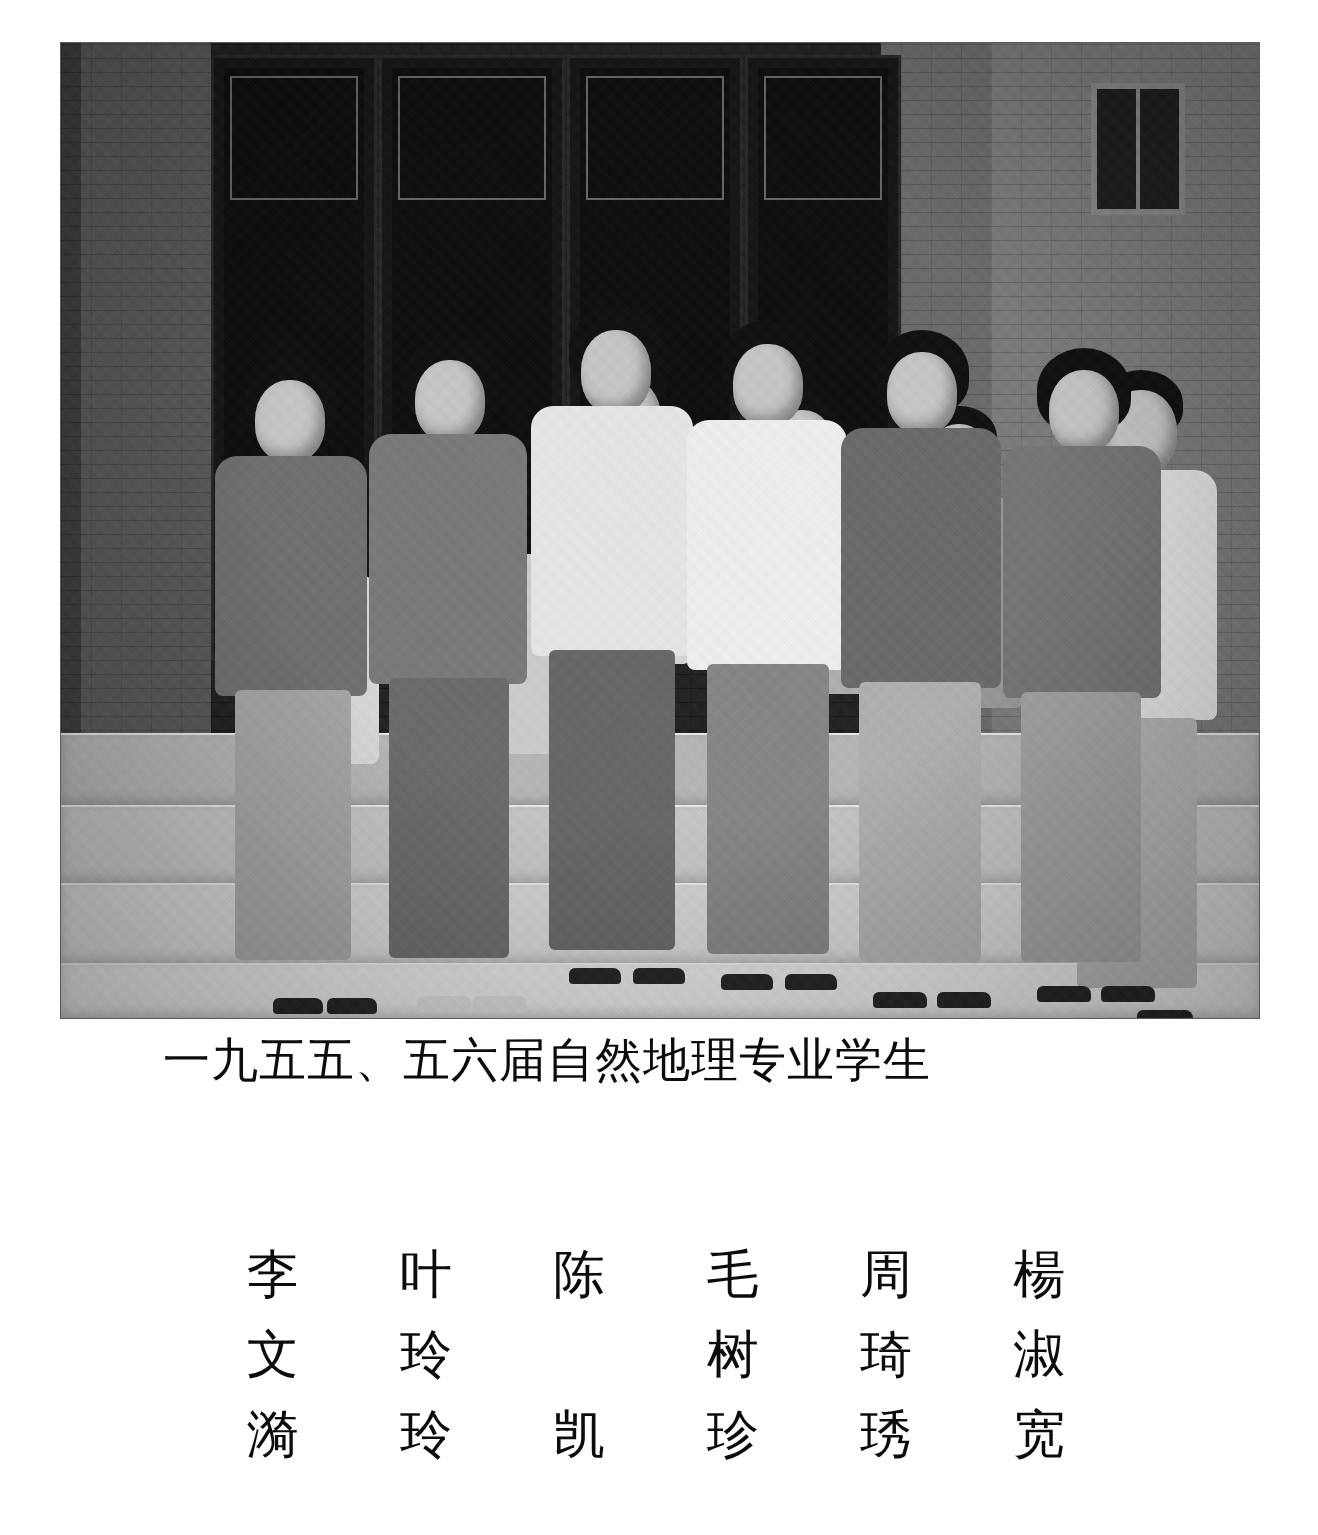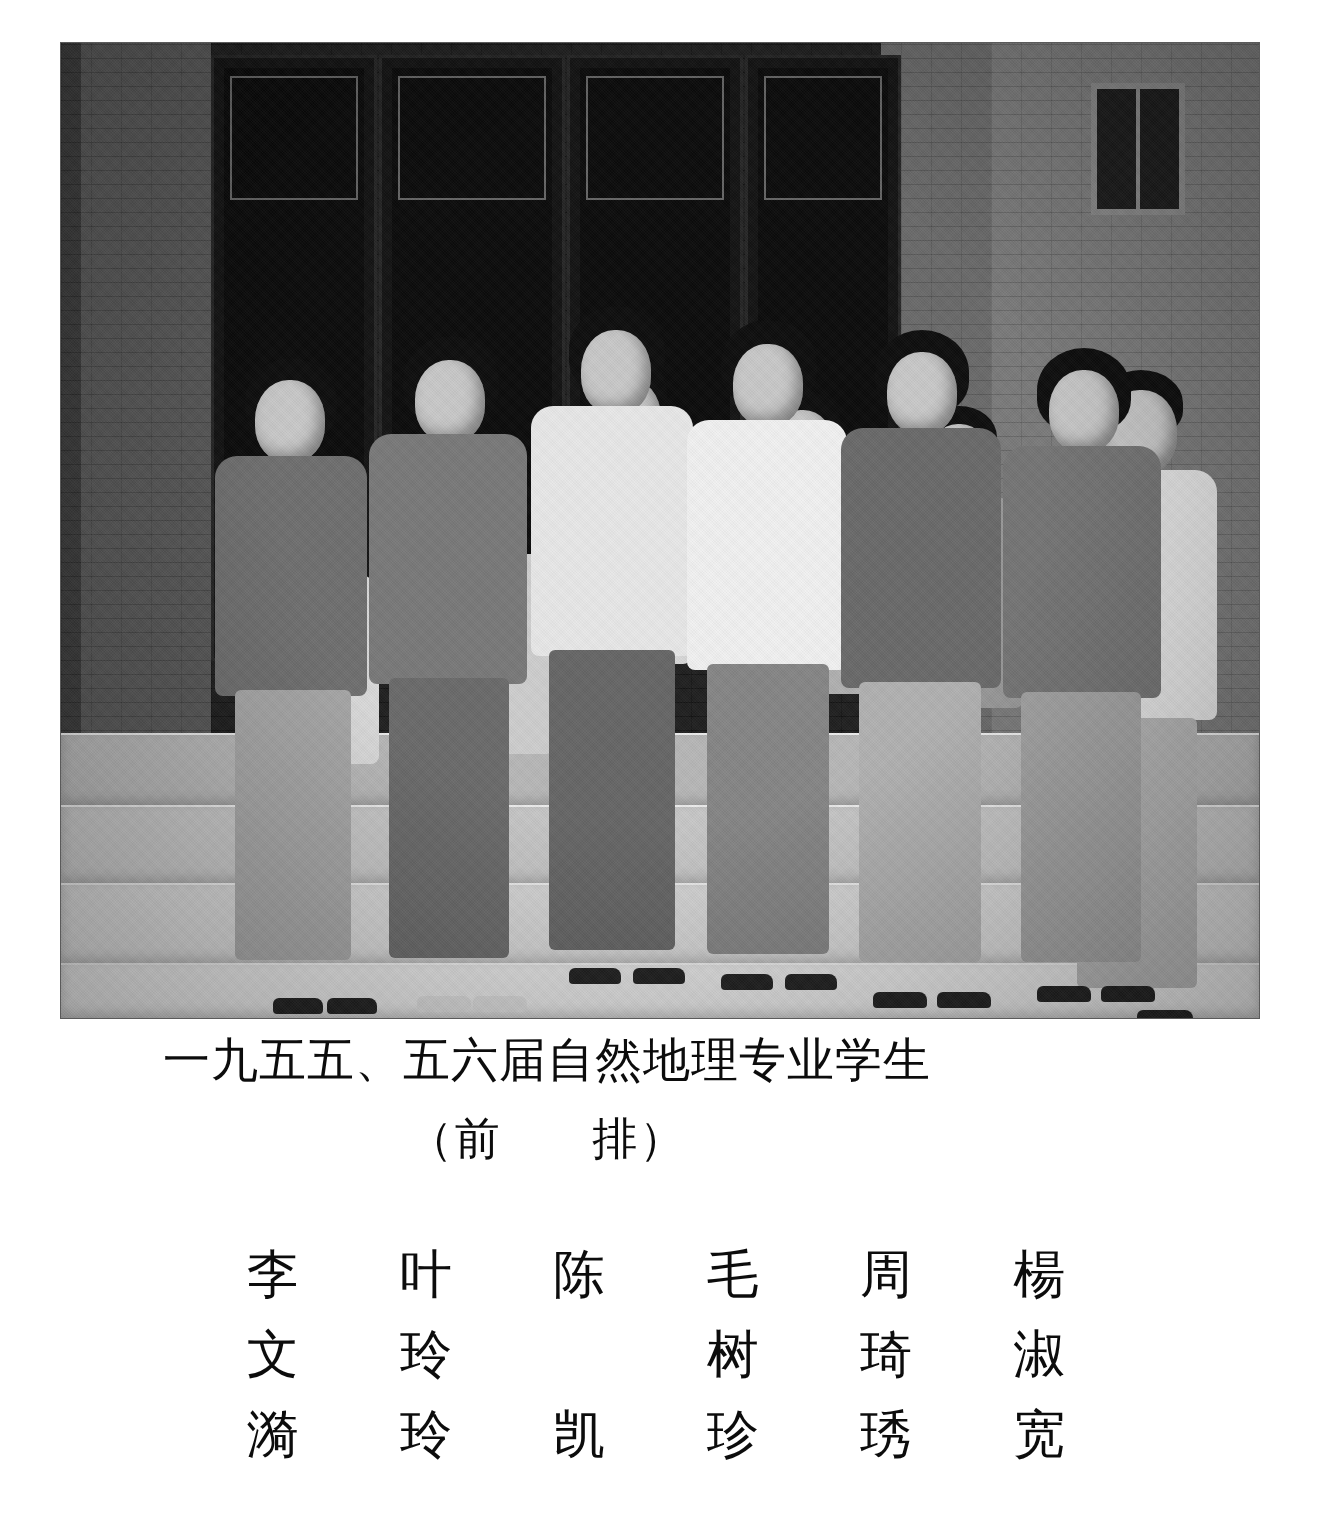--- a/index.html
+++ b/index.html
@@ -294,25 +294,20 @@
         <div class="shoe" style="left:110px;bottom:16px;width:54px;"></div>
       </div>
 
       <div class="vignette"></div>
       <div class="grain"></div>
     </div>
   </div>
 
   <div class="caption-block">
     <div class="caption-main">一九五五、五六届自然地理专业学生</div>
-    <div class="caption-sub">
-      <span>（前</span>
-      <span class="gap"></span>
-      <span>排）</span>
-    </div>
   </div>
 
   <div class="names">
     <div class="name-row">
       <div class="name-cell">李</div>
       <div class="name-cell">叶</div>
       <div class="name-cell">陈</div>
       <div class="name-cell">毛</div>
       <div class="name-cell">周</div>
       <div class="name-cell">楊</div>

